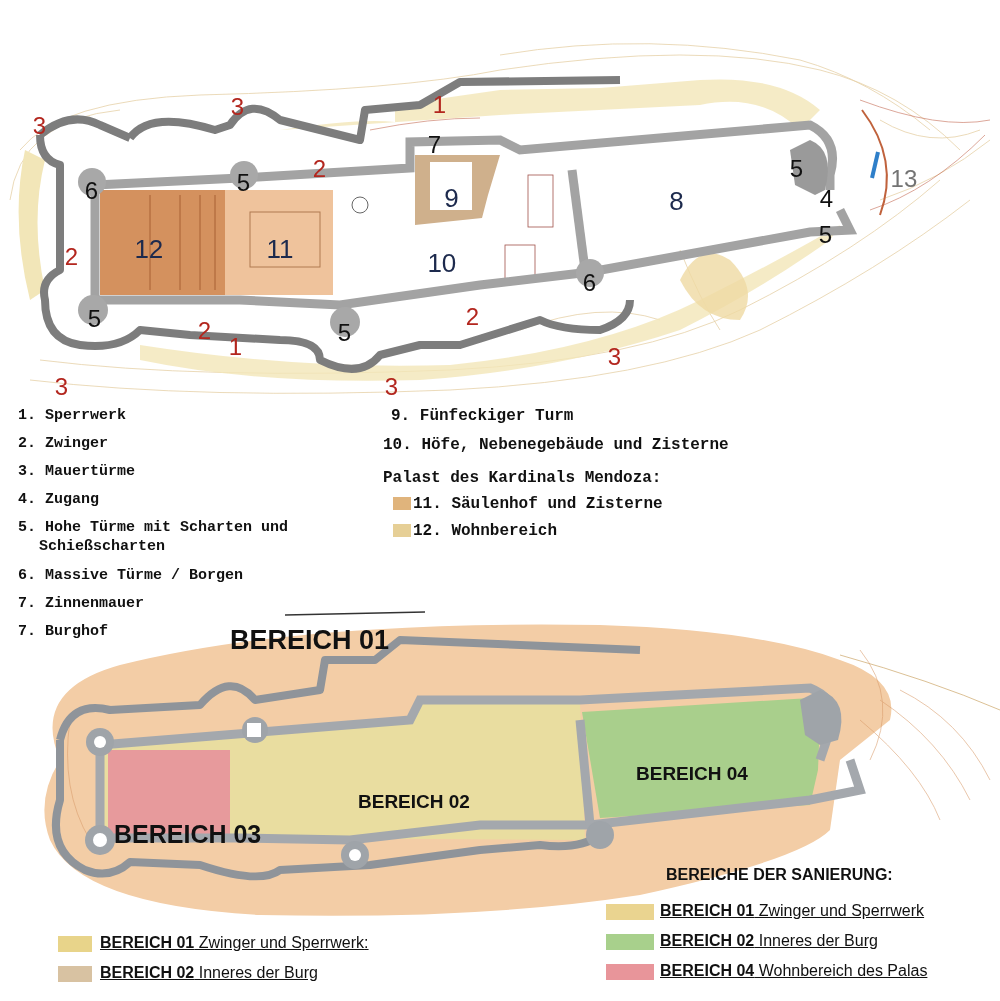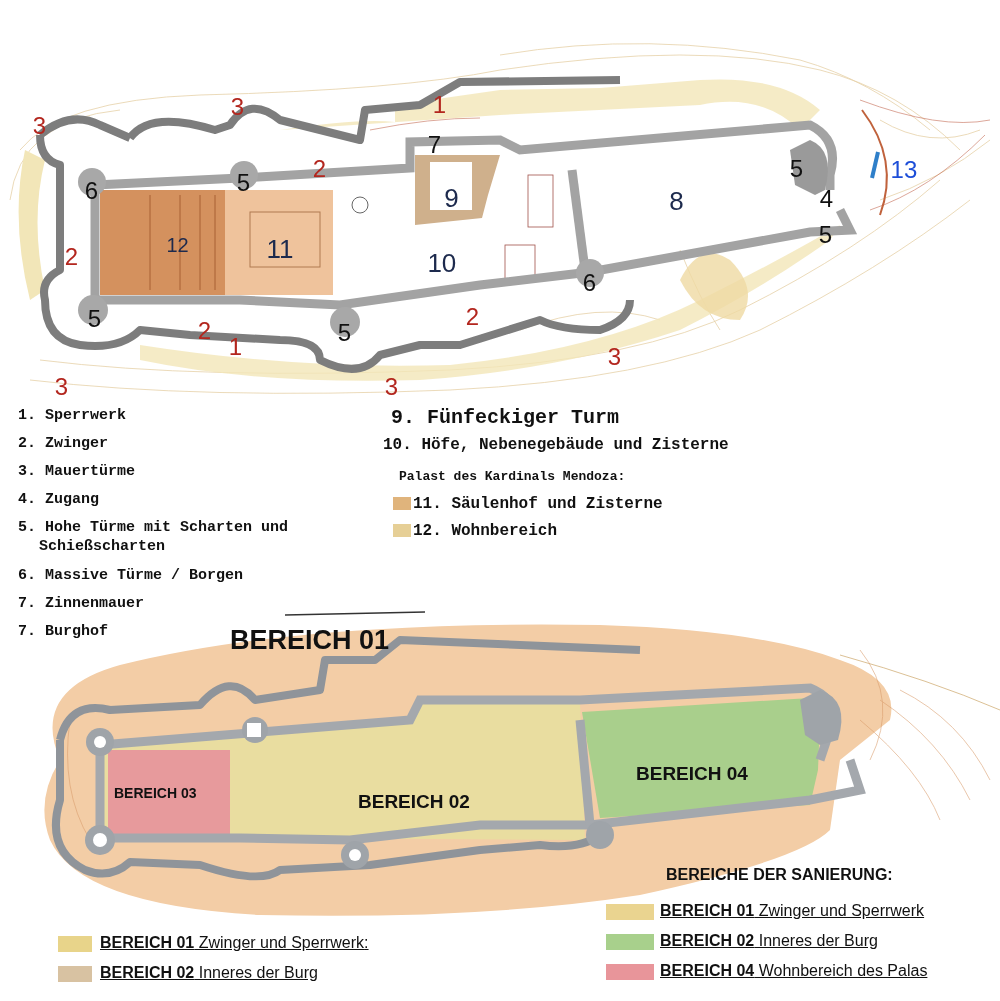--- a/index.html
+++ b/index.html
@@ -87,47 +87,47 @@
   <div id="lblBlack">
       <div class="lbl" style="left: 84.8px; top: 176.8px; font-size: 24px; font-weight: normal; color: rgb(17, 17, 17);">6</div>
       <div class="lbl" style="left: 236.8px; top: 168.8px; font-size: 24px; font-weight: normal; color: rgb(17, 17, 17);">5</div>
       <div class="lbl" style="left: 427.8px; top: 130.8px; font-size: 24px; font-weight: normal; color: rgb(17, 17, 17);">7</div>
       <div class="lbl" style="left: 87.8px; top: 304.8px; font-size: 24px; font-weight: normal; color: rgb(17, 17, 17);">5</div>
       <div class="lbl" style="left: 337.8px; top: 318.8px; font-size: 24px; font-weight: normal; color: rgb(17, 17, 17);">5</div>
       <div class="lbl" style="left: 582.8px; top: 268.8px; font-size: 24px; font-weight: normal; color: rgb(17, 17, 17);">6</div>
       <div class="lbl" style="left: 789.8px; top: 154.8px; font-size: 24px; font-weight: normal; color: rgb(17, 17, 17);">5</div>
       <div class="lbl" style="left: 819.8px; top: 184.8px; font-size: 24px; font-weight: normal; color: rgb(17, 17, 17);">4</div>
       <div class="lbl" style="left: 818.8px; top: 220.8px; font-size: 24px; font-weight: normal; color: rgb(17, 17, 17);">5</div>
-      <div class="lbl" style="left: 890.6px; top: 156px; font-size: 24px; font-weight: normal; color: #1d4ed8;">13</div>
+      <div class="lbl" style="left: 890.6px; top: 165px; font-size: 24px; font-weight: normal; color: #737373;">13</div>
     </div>
   <div id="lblNavy">
-      <div class="lbl" style="left: 134.4px; top: 233.7px; font-size: 20px; font-weight: normal; color: rgb(29, 42, 77); margin-left: 32px;">12</div>
+      <div class="lbl" style="left: 134.4px; top: 233.7px; font-size: 26px; font-weight: normal; color: rgb(29, 42, 77);">12</div>
       <div class="lbl" style="left: 266.4px; top: 233.7px; font-size: 26px; font-weight: normal; color: rgb(29, 42, 77);">11</div>
       <div class="lbl" style="left: 444.2px; top: 182.7px; font-size: 26px; font-weight: normal; color: rgb(29, 42, 77);">9</div>
       <div class="lbl" style="left: 427.4px; top: 247.7px; font-size: 26px; font-weight: normal; color: rgb(29, 42, 77);">10</div>
       <div class="lbl" style="left: 669.2px; top: 185.7px; font-size: 26px; font-weight: normal; color: rgb(29, 42, 77);">8</div>
     </div>
 </div>
 
 <div class="legend" style="left:18px;top:405px;width:340px;height:240px;">
   <div class="li" style="left:0;top:3px">1. Sperrwerk</div>
   <div class="li" style="left:0;top:31px">2. Zwinger</div>
   <div class="li" style="left:0;top:59px">3. Mauertürme</div>
   <div class="li" style="left:0;top:87px">4. Zugang</div>
   <div class="li" style="left:0;top:115px">5. Hohe Türme mit Scharten und</div>
   <div class="li" style="left:21px;top:134px">Schießscharten</div>
   <div class="li" style="left:0;top:163px">6. Massive Türme / Borgen</div>
   <div class="li" style="left:0;top:191px">7. Zinnenmauer</div>
   <div class="li" style="left:0;top:219px">7. Burghof</div>
 </div>
 
 <div class="legend" style="left:383px;top:405px;width:600px;height:170px;">
-  <div class="li" style="left:8px;top:3px;font-size:20px">9. Fünfeckiger Turm</div>
+  <div class="li" style="left:8px;top:3px;font-size:16px">9. Fünfeckiger Turm</div>
   <div class="li" style="left:0;top:32px;font-size:16px">10. Höfe, Nebenegebäude und Zisterne</div>
-  <div class="li" style="left:16px;top:65px;font-size:13px">Palast des Kardinals Mendoza:</div>
+  <div class="li" style="left:0;top:65px;font-size:16px">Palast des Kardinals Mendoza:</div>
   <div class="li" style="left:10px;top:91px;font-size:16px">
     <span class="sw" style="background:#e0b47c;width:18px"></span><span>11. Säulenhof und Zisterne</span>
   </div>
   <div class="li" style="left:10px;top:118px;font-size:16px">
     <span class="sw" style="background:#e6cf96;width:18px"></span><span>12. Wohnbereich</span>
   </div>
 </div>
 
 <svg class="plan" style="top:600px" width="1000" height="330" viewBox="0 600 1000 330">
 
@@ -160,21 +160,21 @@
   <circle cx="255" cy="730" r="13" fill="#9fa4a9"></circle>
     <rect x="247" y="723" width="14" height="14" fill="#fff"></rect>
   <circle cx="355" cy="855" r="14" fill="#9fa4a9"></circle>
     <circle cx="355" cy="855" r="6" fill="#fff"></circle>
   <circle cx="600" cy="835" r="14" fill="#9fa4a9"></circle>
   <path d="M800 700 L820 690 Q850 700 838 740 L820 745 L805 735 Z" fill="#9fa4a9"></path>
   <line x1="285" y1="615" x2="425" y2="612" stroke="#333" stroke-width="1.5"></line>
 </svg>
 
 <div class="lbl" style="left:230px;top:625px;font-size:27px;">BEREICH 01</div>
-<div class="lbl" style="left:114px;top:785px;font-size:14px;">BEREICH 03</div>
+<div class="lbl" style="left:114px;top:820px;font-size:25px;">BEREICH 03</div>
 <div class="lbl" style="left:358px;top:791px;font-size:19px;">BEREICH 02</div>
 <div class="lbl" style="left:636px;top:763px;font-size:19px;">BEREICH 04</div>
 
 <div style="position:absolute;left:58px;top:934px;width:420px;height:60px;">
   <div class="bl" style="left:0;top:0;width:400px;height:22px;">
     <span class="sw2" style="left:0;background:#e8d48a;width:34px"></span>
     <span class="tx" style="left:42px"><b>BEREICH 01</b><span> Zwinger und Sperrwerk</span>:</span>
   </div>
   <div class="bl" style="left:0;top:30px;width:400px;height:22px;">
     <span class="sw2" style="left:0;background:#d8c2a2;width:34px"></span>

